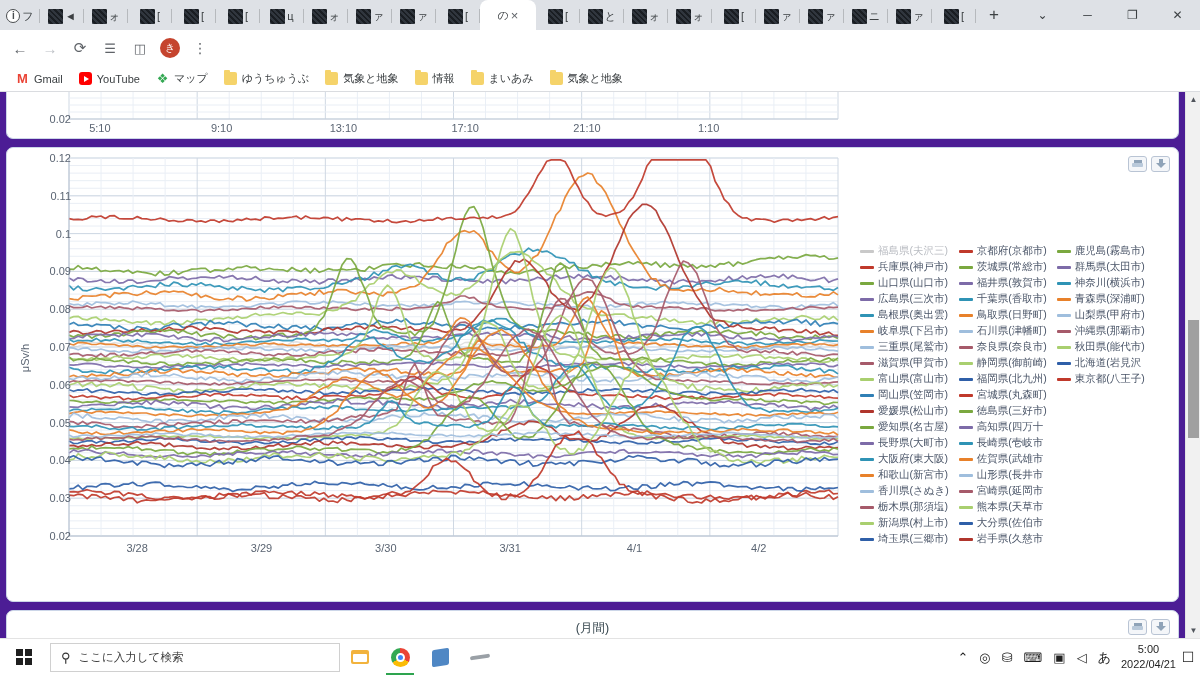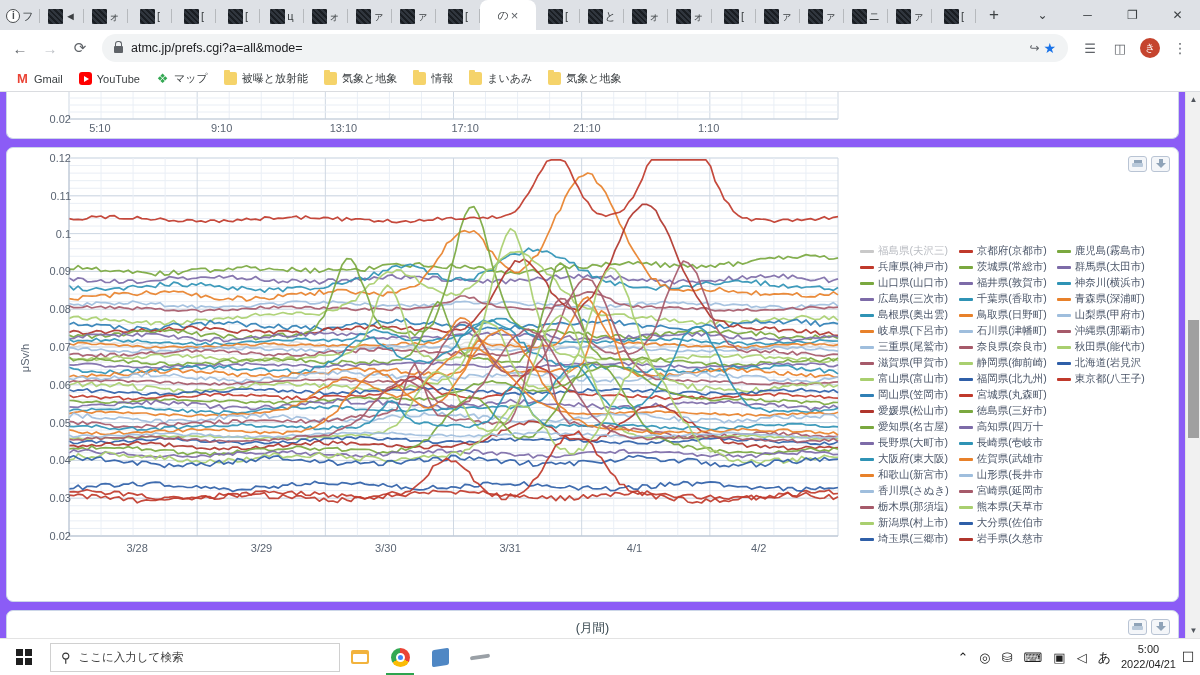--- a/index.html
+++ b/index.html
@@ -109,21 +109,21 @@
   .ico-yt:after {
     content: ""; position: absolute; left: 5px; top: 3.5px; border-left: 5px solid #fff;
     border-top: 3px solid transparent; border-bottom: 3px solid transparent;
   }
   .ico-pin { color: #34a853; font-size: 13px; line-height: 13px; text-align: center; }
 
   
   #viewport {
     position: relative; width: 1200px; height: 546px; background: #fff; overflow: hidden;
   }
-  #page { position: absolute; inset: 0 15px 0 0; background: #8b5cf6; }
+  #page { position: absolute; inset: 0 15px 0 0; background: #4c1d95; }
 
   .card {
     border: 1px solid #ccd6e8; border-radius: 7px; background: #fff; margin: 0 6px 8px 6px;
     position: relative;
   }
   .card-head { text-align: center; font-size: 12.5px; color: #37474f; padding: 9px 0 2px; }
   .card-tools { position: absolute; right: 8px; top: 8px; display: flex; gap: 4px; }
   .tool {
     width: 19px; height: 16px; border: 1px solid #b9c4d4; border-radius: 3px;
     background: #f4f6f9; display: flex; align-items: center; justify-content: center;
@@ -320,28 +320,20 @@
       <div class="wc">─</div>
       <div class="wc">❐</div>
       <div class="wc close">✕</div>
     </div>
   </div>
 
   <div id="toolbar">
     <div class="tbtn">←</div>
     <div class="tbtn" style="color:#bdc1c6">→</div>
     <div class="tbtn">⟳</div>
-    <div id="omnibox">
-      <span class="lock"></span>
-      <span class="url">atmc.jp/prefs.cgi?a=all&amp;mode=</span>
-      <span class="omni-right">
-        <span style="font-size:12px;color:#5f6368">↪</span>
-        <span class="star">★</span>
-      </span>
-    </div>
     <div class="tbtn" style="font-size:13px">☰</div>
     <div class="tbtn" style="font-size:13px">◫</div>
     <div class="tbtn">
       <span class="avatar">き</span>
     </div>
     <div class="tbtn" style="font-size:14px">⋮</div>
   </div>
 
   <div id="bookmarks">
       <div class="bm">
@@ -351,21 +343,21 @@
       <div class="bm">
         <span class="bm-ico ico-yt"></span>
         <span class="bm-label">YouTube</span>
       </div>
       <div class="bm">
         <span class="bm-ico ico-pin">❖</span>
         <span class="bm-label">マップ</span>
       </div>
       <div class="bm">
         <span class="bm-ico ico-folder"></span>
-        <span class="bm-label">被曝と放射能</span>
+        <span class="bm-label">ゆうちゅうぶ</span>
       </div>
       <div class="bm">
         <span class="bm-ico ico-folder"></span>
         <span class="bm-label">気象と地象</span>
       </div>
       <div class="bm">
         <span class="bm-ico ico-folder"></span>
         <span class="bm-label">情報</span>
       </div>
       <div class="bm">

